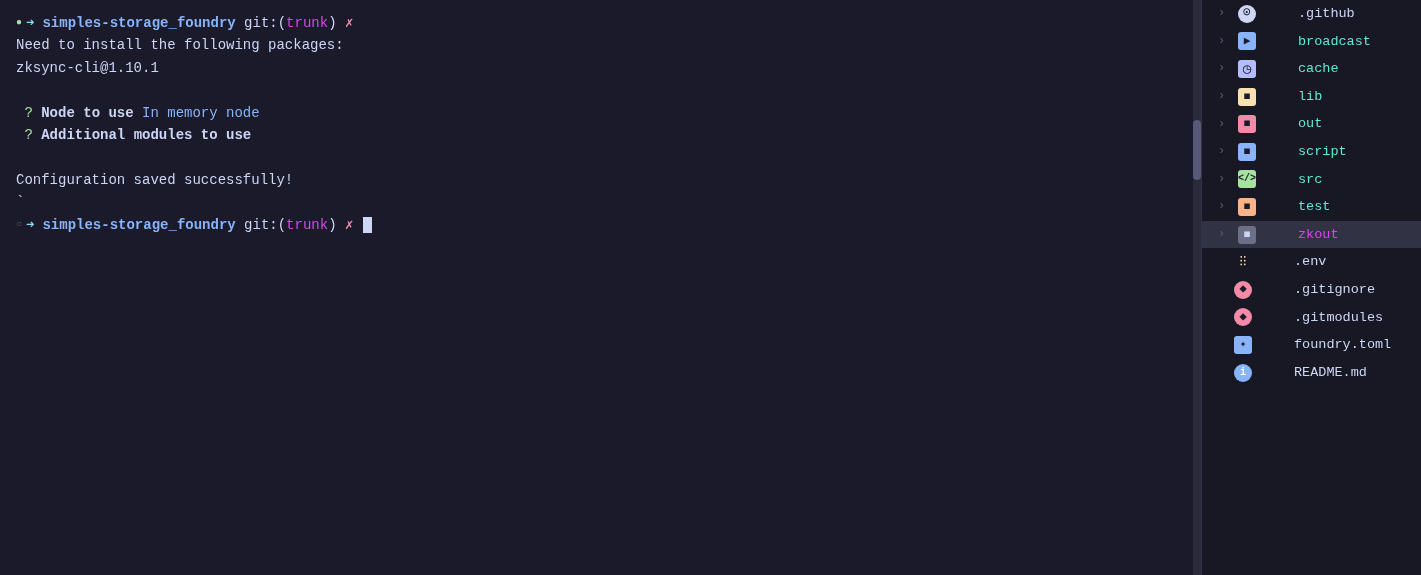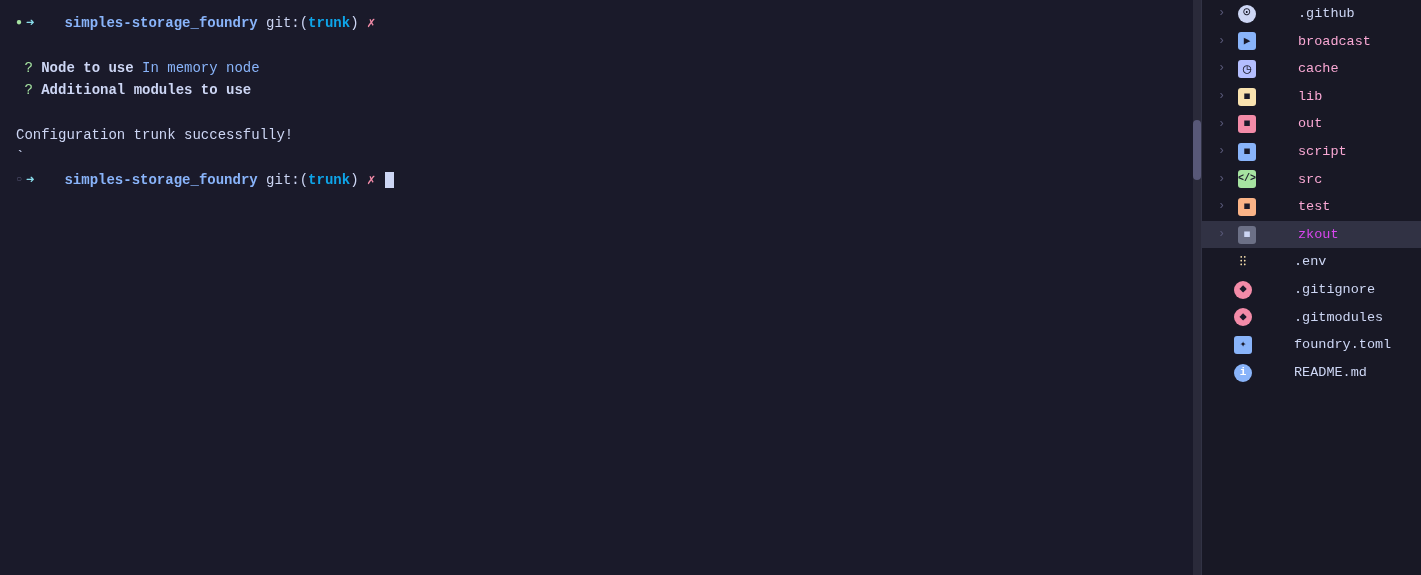--- a/index.html
+++ b/index.html
@@ -42,28 +42,27 @@
       margin-right: 4px;
     }
     .prompt-arrow {
       color: #89dceb;
       margin-right: 8px;
       font-weight: bold;
     }
     .prompt-dir {
       color: #89b4fa;
       font-weight: bold;
-      margin-left: 22px;
     }
     .prompt-git {
       color: #cdd6f4;
     }
     .prompt-branch {
-      color: #0ea5e9;
-      font-weight: bold;
+      color: #d946ef;
+      font-weight: normal;
     }
     .prompt-x {
       color: #f38ba8;
     }
     .prompt-cmd {
       color: #cdd6f4;
     }
     .text-white { color: #cdd6f4; text-align: center; }
     .text-question { color: #a6e3a1; }
     .text-bold { font-weight: bold; color: #cdd6f4; }
@@ -150,37 +149,43 @@
     .icon-env { background: none; color: #cdd6f4; font-size: 13px; }
     .icon-gitignore { background: #f38ba8; color: #1a1a2a; border-radius: 50%; }
     .icon-gitmodules { background: #f38ba8; color: #1a1a2a; border-radius: 50%; }
     .icon-foundry { background: #89b4fa; color: #1a1a2a; border-radius: 3px; }
     .icon-readme { background: #89b4fa; color: #fff; border-radius: 50%; font-size: 11px; font-weight: bold; }
 
     .item-label {
       color: #cdd6f4;
       margin-left: 36px;
     }
-    .item-label-green { color: #f9a8d4; }
+    .item-label-green { color: #5eead4; }
     .item-label-selected { color: #d946ef; }
   </style>
 </head>
 <body>
 
 <div class="terminal-panel">
 
   <div class="terminal-line">
     <span class="prompt-dot">●</span>
     <span class="prompt-arrow">➜</span>
     <span class="prompt-dir">simples-storage_foundry</span>
     <span class="prompt-git text-white">&nbsp;<span>git:</span><span>(</span></span><span class="prompt-branch">trunk</span><span class="prompt-git text-white">)</span>
     <span class="prompt-x">&nbsp;<span>✗</span></span>
   </div>
 
-
+  <div class="terminal-line">
+    <span class="term-text text-white">Need to install the following packages:</span>
+  </div>
+
+  <div class="terminal-line">
+    <span class="term-text text-white">zksync-cli@1.10.1</span>
+  </div>
 
 
   <div class="terminal-line" style="height:1.6em;"></div>
 
   <div class="terminal-line">
     <span class="text-question">&nbsp;</span>
     <span class="text-question">?</span>
     <span class="term-text text-white">&nbsp;</span>
     <span class="term-text text-bold">Node to use</span>
     <span class="term-text text-white">&nbsp;</span>
@@ -190,21 +195,21 @@
   <div class="terminal-line">
     <span class="text-question">&nbsp;</span>
     <span class="text-question">?</span>
     <span class="term-text text-white">&nbsp;</span>
     <span class="term-text text-bold">Additional modules to use</span>
   </div>
 
   <div class="terminal-line" style="height:1.6em;"></div>
 
   <div class="terminal-line">
-    <span class="term-text text-white">Configuration trunk successfully!</span>
+    <span class="term-text text-white">Configuration saved successfully!</span>
   </div>
 
   <div class="terminal-line">
     <span class="term-text text-white">`</span>
   </div>
 
   <div class="terminal-line">
     <span class="prompt-dot" style="color:#585878;">○</span>
     <span class="prompt-arrow">➜</span>
     <span class="prompt-dir">simples-storage_foundry</span>

